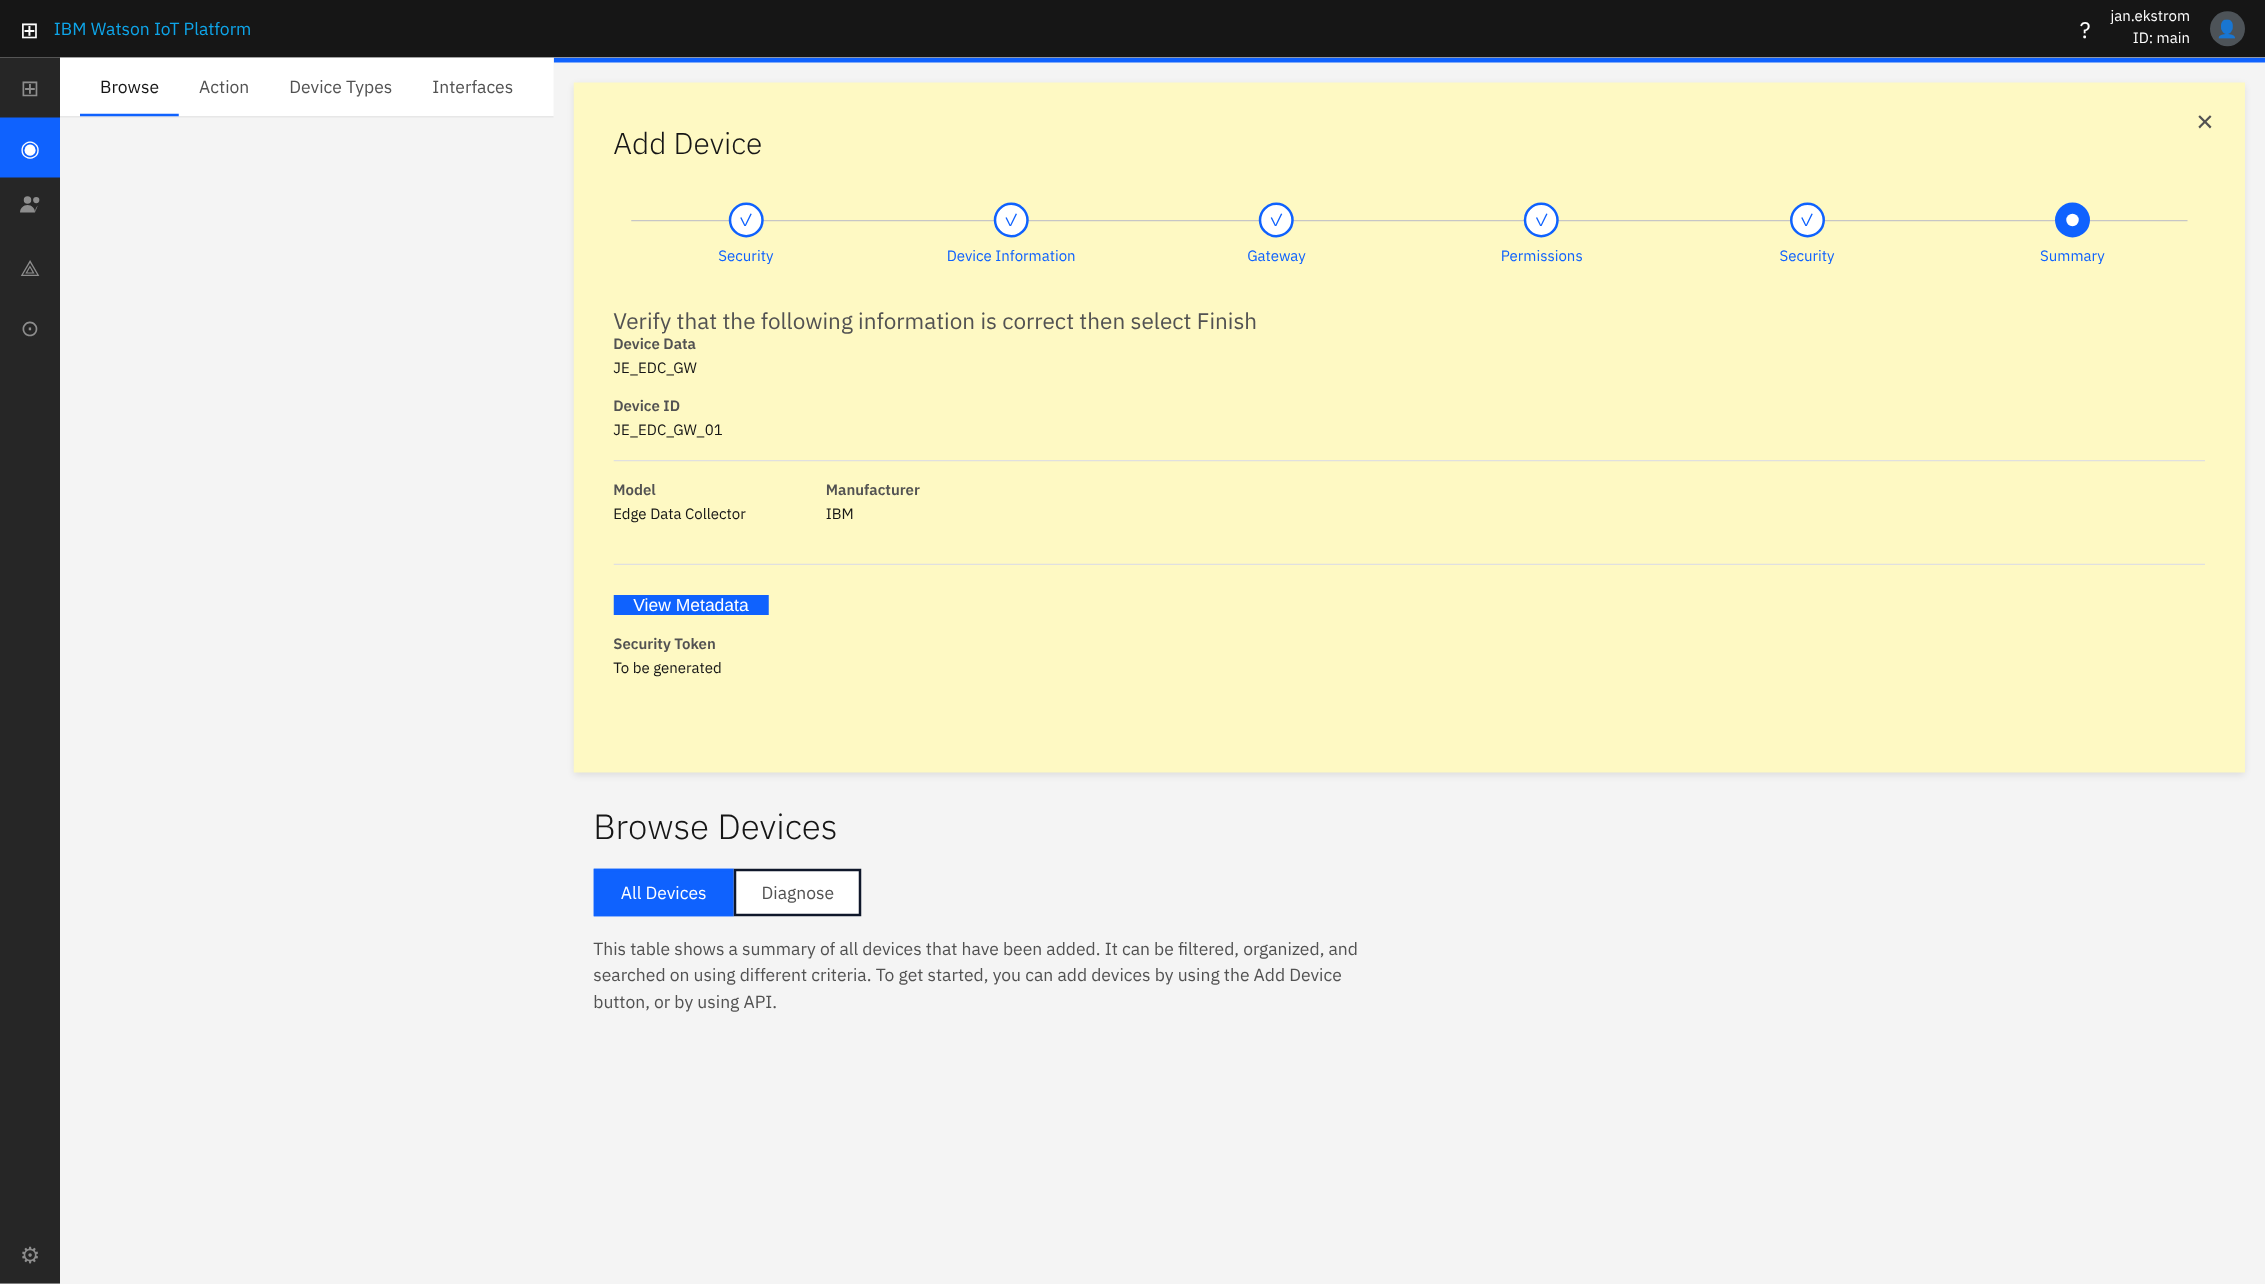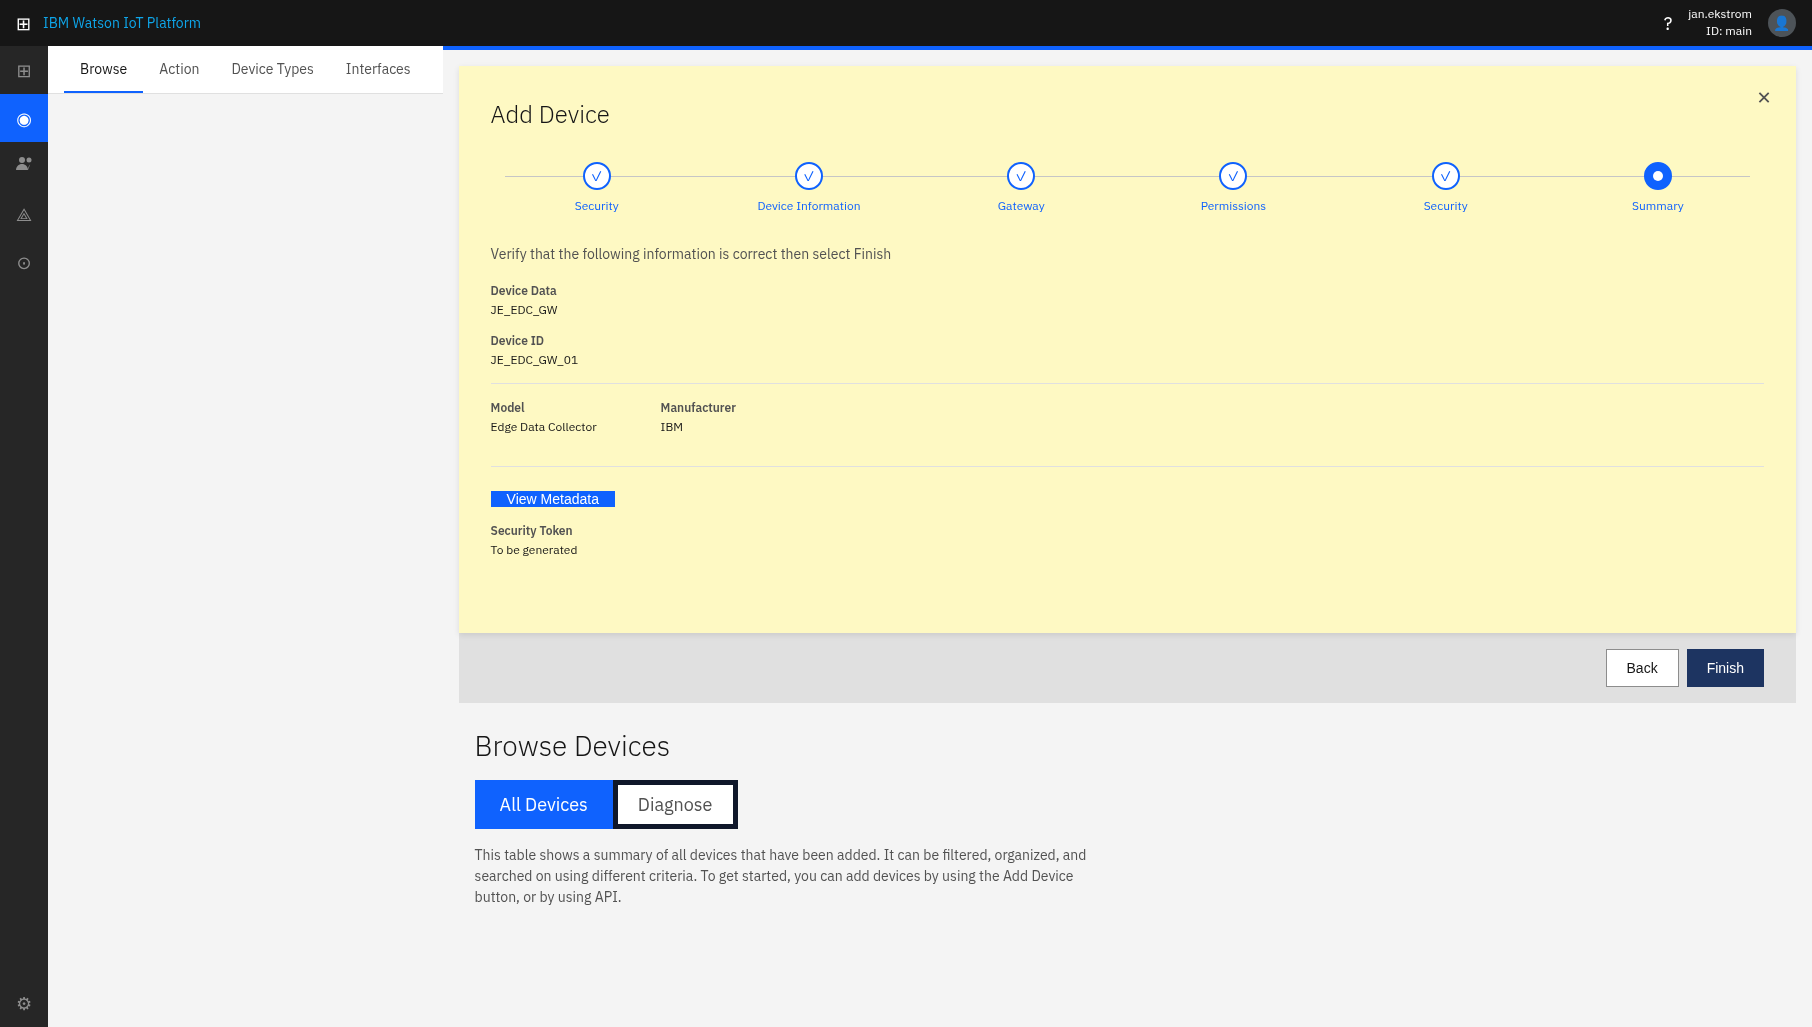--- a/index.html
+++ b/index.html
@@ -220,23 +220,22 @@
       font-size: 12px;
       color: #0f62fe;
       text-align: center;
     }
 
     
     .modal-content {
       padding-bottom: 0;
     }
     .verify-text {
-      font-size: 14px;
-      color: #525252;
-      margin-bottom: 20px;
+      font-size: 18px;
+      color: #525252;
     }
     .field-group {
       margin-bottom: 16px;
     }
     .field-label {
       font-size: 12px;
       color: #525252;
       font-weight: 600;
       margin-bottom: 4px;
     }
@@ -300,23 +299,23 @@
       font-weight: 300;
       margin-bottom: 16px;
       color: #161616;
     }
     .device-tabs {
       display: flex;
       margin-bottom: 16px;
     }
     .device-tab {
       padding: 8px 20px;
-      font-size: 18px;
-      cursor: pointer;
-      border: 5px solid #0f172a;
+      font-size: 14px;
+      cursor: pointer;
+      border: 2px solid #0f172a;
       background: #fff;
       color: #525252;
     }
     .device-tab.active {
       background: #0f62fe;
       color: #fff;
       border-color: #0f62fe;
     }
     .browse-desc {
       font-size: 14px;
@@ -453,24 +452,20 @@
 
           <div class="field-group">
             <div class="field-label">Security Token</div>
             <div class="field-value">To be generated</div>
           </div>
 
           <div style="height: 60px;"></div>
         </div>
       </div>
 
-      <div class="modal-footer">
-        <button class="btn-back">Back</button>
-        <button class="btn-finish">Finish</button>
-      </div>
 
       <div class="browse-section">
         <h2 class="browse-title">Browse Devices</h2>
 
         <div class="device-tabs">
           <div class="device-tab active">All Devices</div>
           <div class="device-tab">Diagnose</div>
         </div>
 
         <p class="browse-desc">This table shows a summary of all devices that have been added. It can be filtered, organized, and searched on using different criteria. To get started, you can add devices by using the Add Device button, or by using API.</p>

